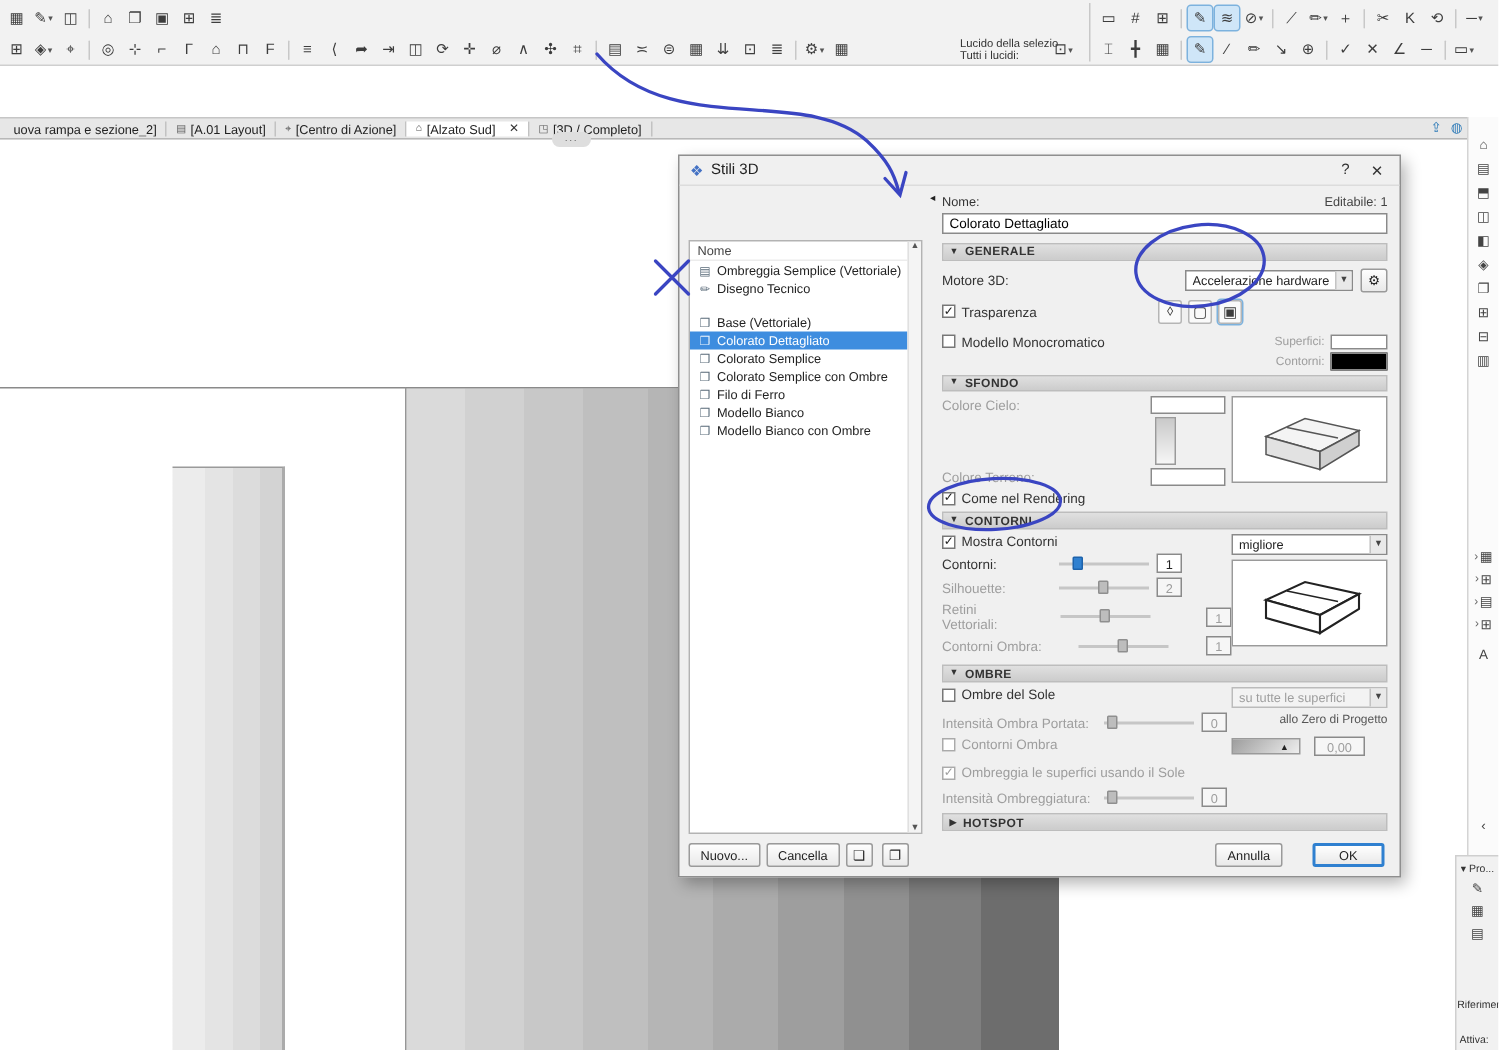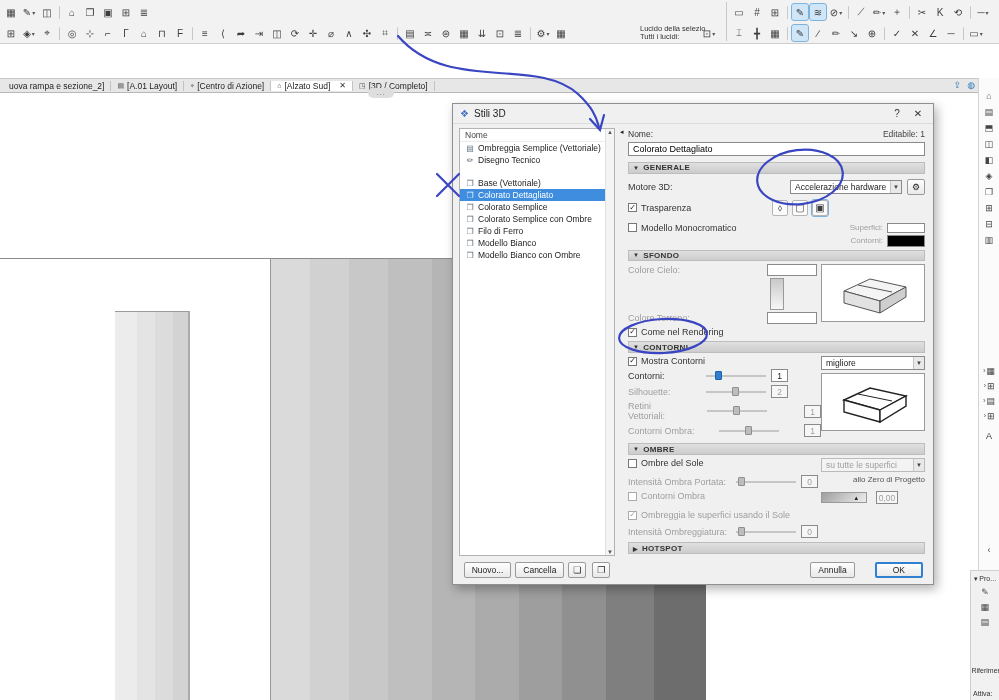--- a/index.html
+++ b/index.html
@@ -74,33 +74,33 @@
   .dlg-title { height:20px; display:flex; align-items:center; gap:5px; padding:0 7px;
     border-bottom:1px solid #dcdcdc; }
   .dlg-title .dico { color:#4472c4; font-size:10px; }
   .dlg-title .t { font-size:10px; }
   .dlg-title .sp { flex:1; }
   .dlg-title .wbtn { width:16px; text-align:center; font-size:10px; color:#333; }
   .dlg-body { flex:1; display:flex; min-height:0; }
 
   
   .dlg-left { width:165px; display:flex; flex-direction:column; padding:4px 3px 6px 6px; }
-  .list-box { flex:1; background:#fff; border:1px solid #b3b3b3; position:relative; overflow:hidden; }
+  .list-box { flex:1; background:#fff; border:1px solid #b3b3b3; position:relative; overflow:hidden;margin-top:32px; }
   .list-inner { position:absolute; inset:0 9px 0 0; }
   .list-header { height:13px; line-height:13px; padding:0 5px; color:#444; border-bottom:1px solid #ececec; font-size:8.5px; }
   .list-item { height:12px; display:flex; align-items:center; gap:3px; padding:0 2px 0 5px;
     white-space:nowrap; overflow:hidden; font-size:8.5px; }
   .list-item .ic { width:10px; font-size:8px; color:#5a6b7a; text-align:center; }
   .list-item.selected { background:#3e8ddf; color:#fff; }
   .list-item.selected .ic { color:#eaf3fc; }
   .list-gap { height:11px; }
   .list-scroll { position:absolute; top:0; bottom:0; right:0; width:9px; background:#f4f4f4;
     border-left:1px solid #e0e0e0; display:flex; flex-direction:column; justify-content:space-between;
     align-items:center; font-size:6px; color:#555; }
-  .list-buttons { display:flex; gap:4px; margin-top:6px; align-items:center;justify-content:center; }
+  .list-buttons { display:flex; gap:4px; margin-top:6px; align-items:center; }
   .btn { background:linear-gradient(#fefefe,#e9e9e9); border:1px solid #9a9a9a; border-radius:2px;
     font-size:8.5px; padding:2px 7px; color:#222; font-family:inherit; }
   .icon-btn { width:18px; padding:2px 0; text-align:center; font-size:9px; }
   .icon-btn:last-child { margin-left:2px; }
   .splitter-arrow { position:absolute; left:167px; top:24px; font-size:7px; color:#222; z-index:2; }
 
   
   .dlg-right { flex:1; display:flex; flex-direction:column; padding:4px 8px 6px 10px; min-width:0; }
   .row { display:flex; align-items:center; margin:1px 0; }
   .lbl { color:#333; }
@@ -862,21 +862,21 @@
         </div>
         <div class="two-col" style="margin-top:3px;">
           <div class="colL row" style="margin:0;">
             <span class="cb dim"></span>
             <span class="lbl disabled">Contorni Ombra</span>
           </div>
           <div class="colR" style="flex-direction:row;align-items:center;gap:4px;">
             <span class="grad-swatch">
                 <span class="mk">▴</span>
               </span>
-            <span class="val dim" style="width:22px;">0,00</span>
+            <span class="val dim" style="width:34px;">0,00</span>
           </div>
         </div>
         <div class="row" style="margin-top:6px;">
           <span class="cb dim checked"></span>
           <span class="lbl disabled">Ombreggia le superfici usando il Sole</span>
         </div>
         <div class="row" style="margin-top:4px;">
           <span class="lbl disabled" style="width:108px;">Intensità Ombreggiatura:</span>
           <span class="slider">
             <span class="track"></span>

